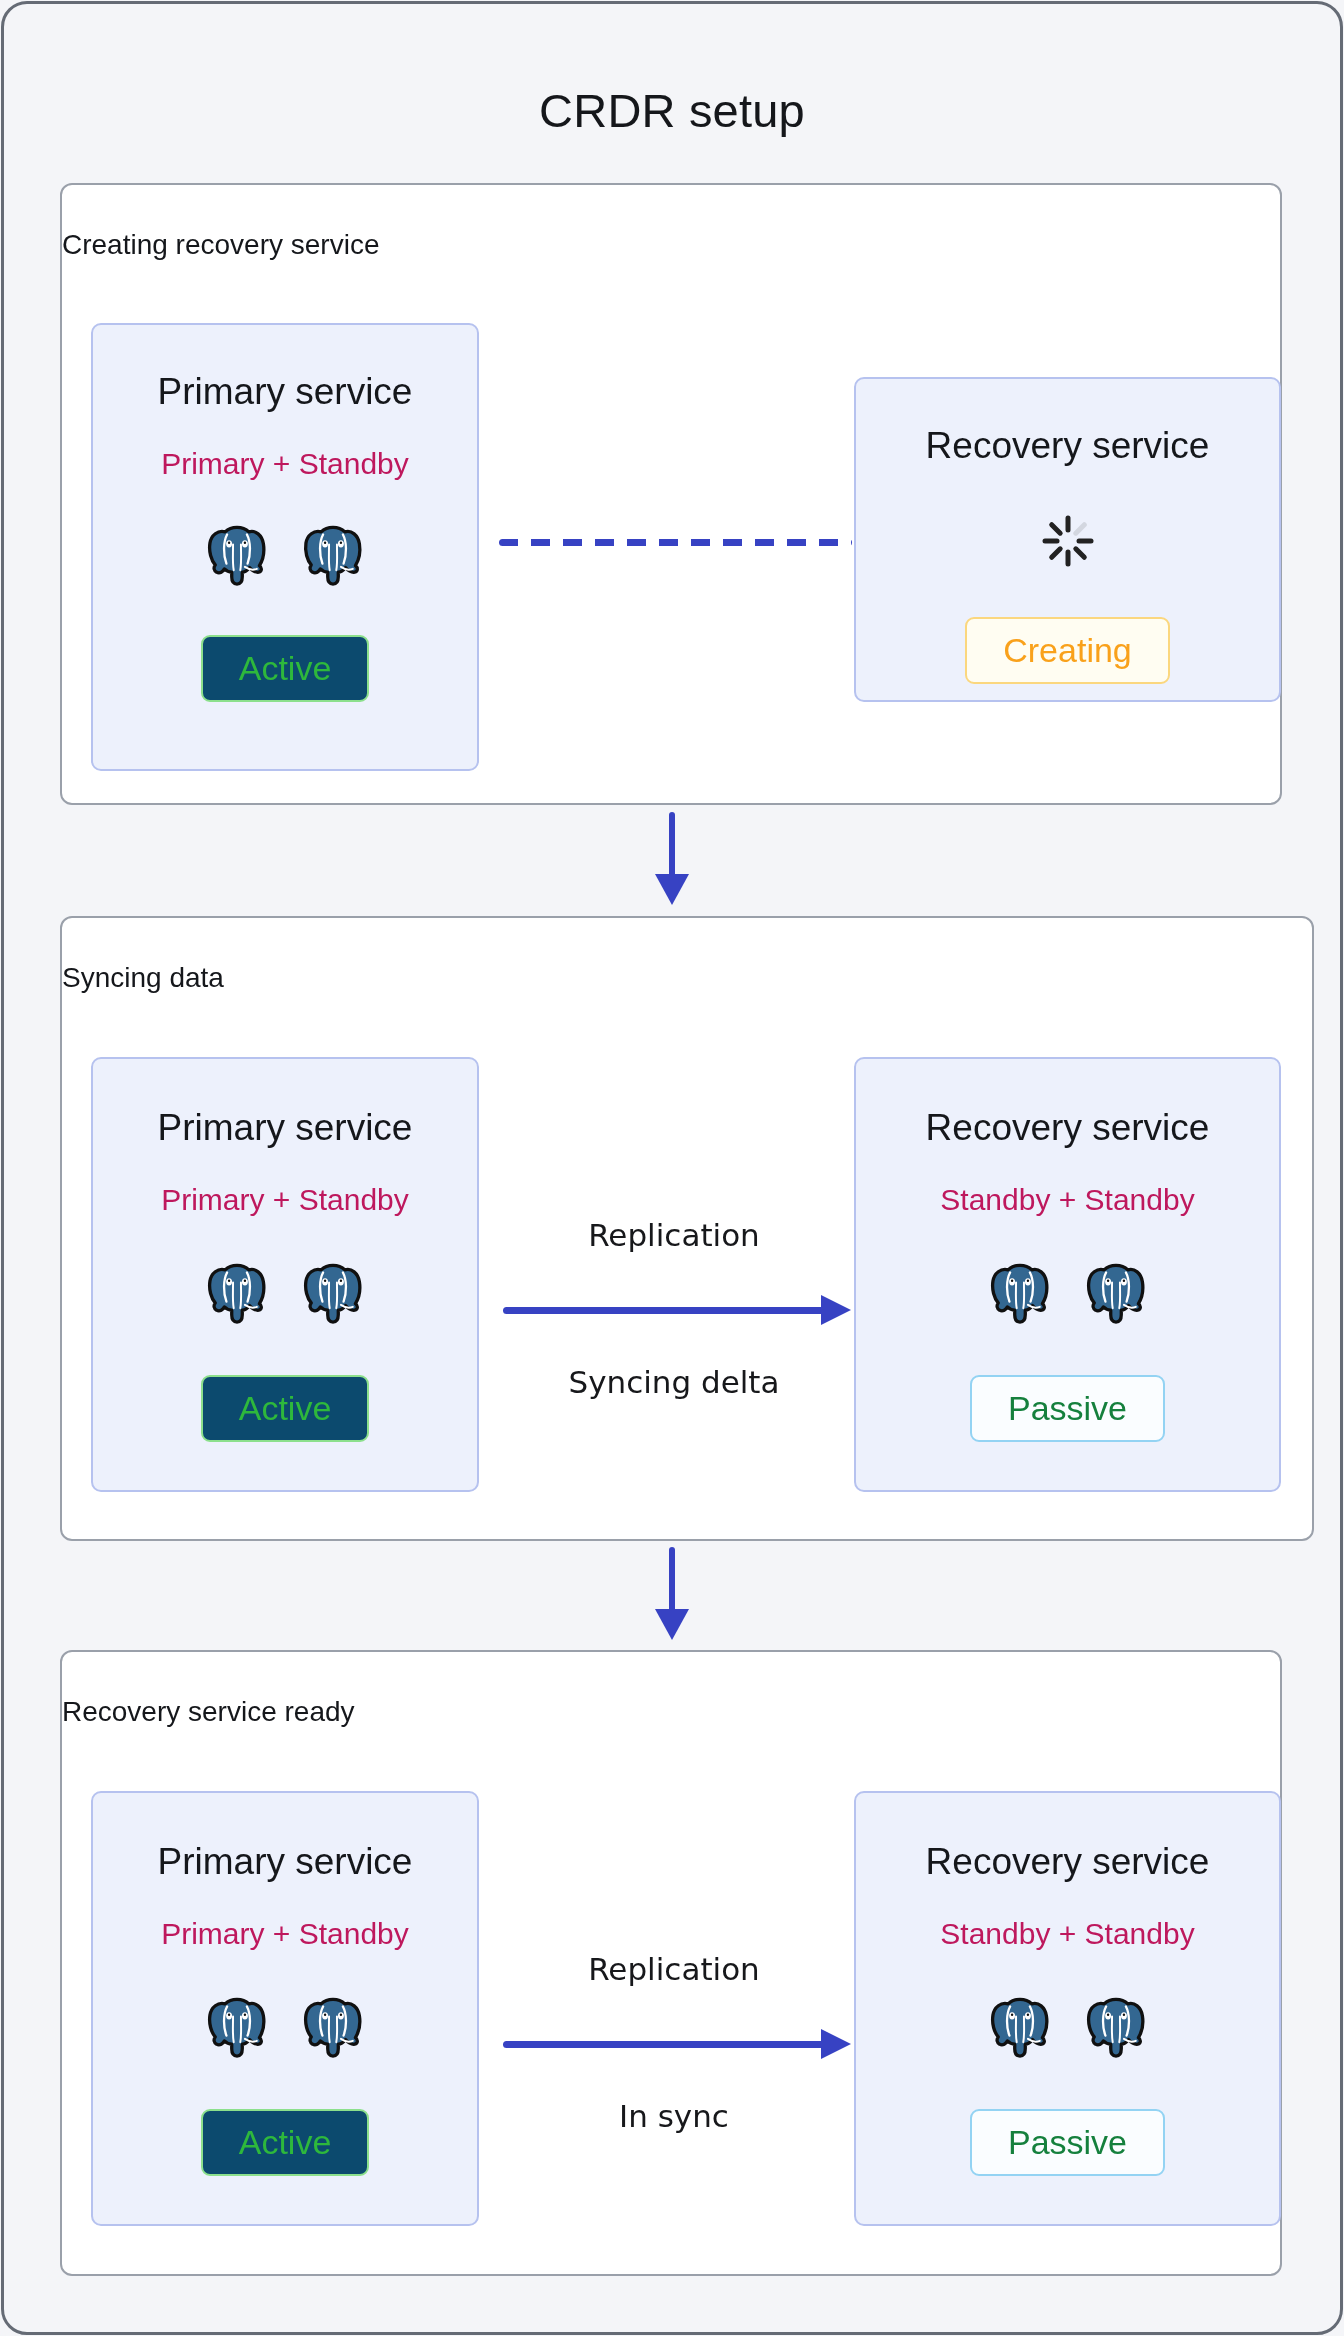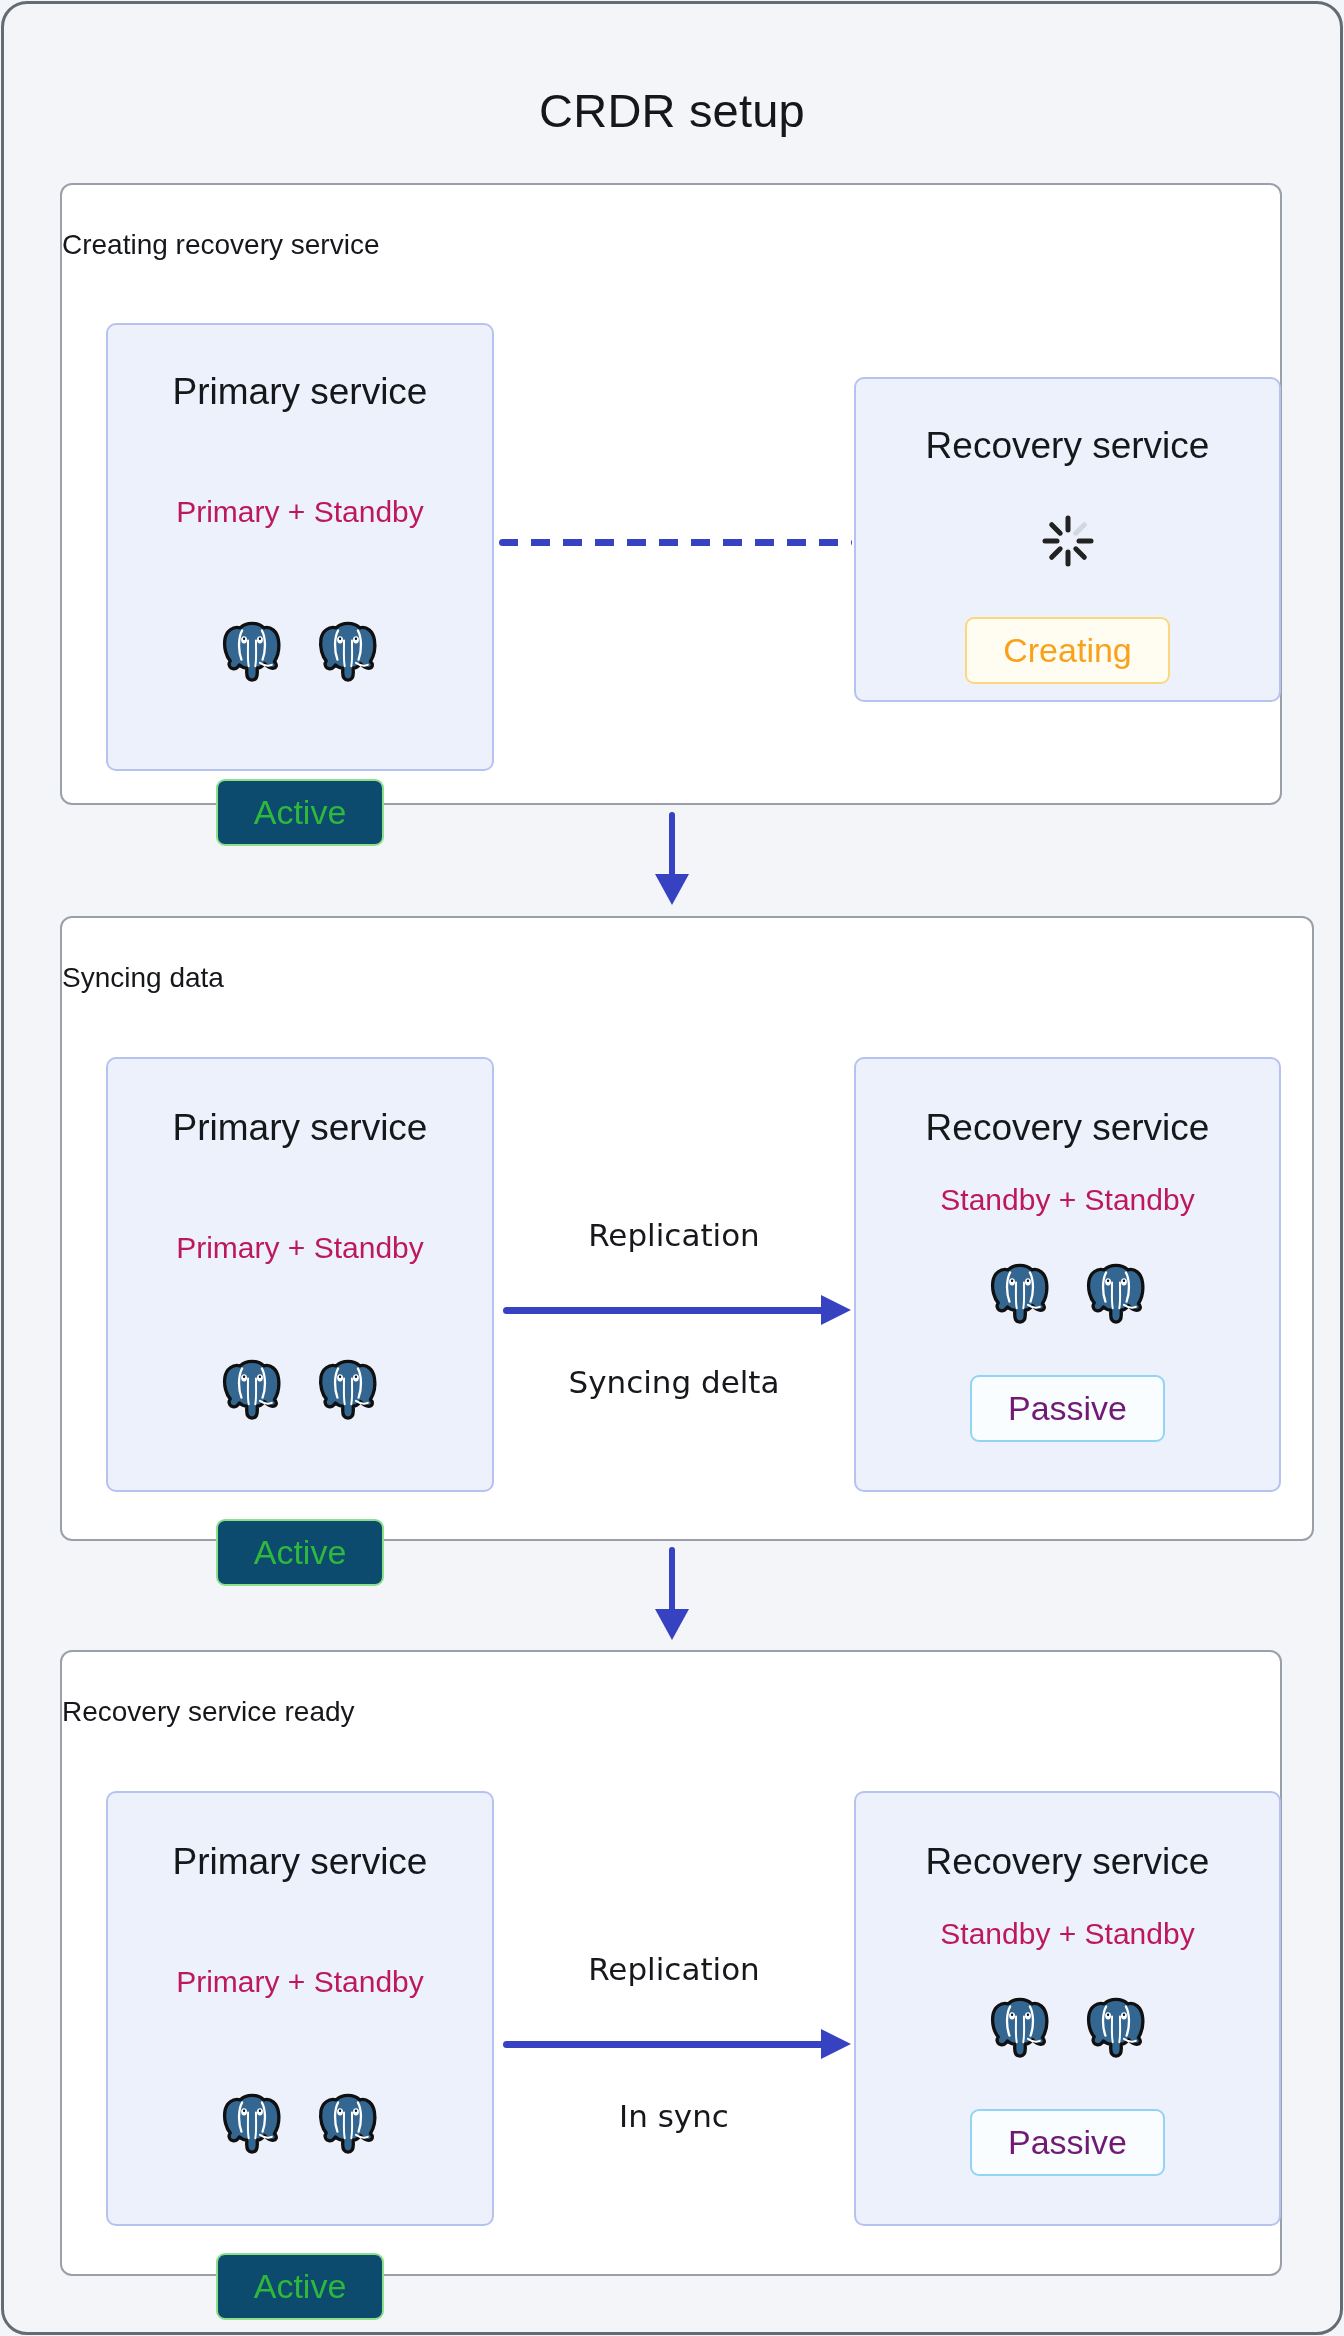--- a/index.html
+++ b/index.html
@@ -26,38 +26,38 @@
   .stage3{top:1650px;height:622px;}
   .stage-title{
     position:absolute;top:44px;left:0;width:100%;
     font-size:28px;font-weight:500;
   }
   .card{
     position:absolute;box-sizing:border-box;
     background:#edf1fc;border:2px solid #b6c2ef;border-radius:10px;
     display:flex;flex-direction:column;align-items:center;
   }
-  .card-primary{left:44px;top:138px;width:388px;height:448px;gap:48px;}
+  .card-primary{left:29px;top:138px;width:388px;height:448px;}
   .stage2 .card-primary,.stage3 .card-primary{top:139px;height:435px;}
   .card-recovery{left:792px;top:192px;width:427px;height:325px;}
   .stage2 .card-recovery,.stage3 .card-recovery{top:139px;height:435px;}
   .card-title{font-size:37px;font-weight:500;margin-top:46px;}
   .stage2 .card-title,.stage3 .card-title{margin-top:48px;}
   .card-subtitle{font-size:30px;color:#be185d;margin-top:34px;}
   .elephants{display:flex;gap:30px;margin-top:40px;}
   .stage2 .elephants,.stage3 .elephants{margin-top:42px;}
   .elephant{width:66px;height:68px;}
   .badge{
     font-size:34px;padding:10px 36px;border-radius:9px;border:2px solid;
     margin-top:46px;line-height:1.25;
   }
   .stage2 .badge,.stage3 .badge{margin-top:48px;}
   .badge-active{color:#2eb83c;border-color:#8ce08c;background:#0c4a6e;}
   .badge-creating{color:#f9a11b;border-color:#fbd77e;background:#fffdf2;margin-top:48px;text-align:right;}
-  .badge-passive{color:#701a75;border-color:#93d3f3;background:#fafdff;}
+  .badge-passive{color:#15803d;border-color:#93d3f3;background:#fafdff;}
   .spinner{width:56px;height:56px;margin-top:46px;}
   
   .dashed-line{
     position:absolute;left:437px;top:354px;width:353px;height:7px;border-radius:4px;
     background:repeating-linear-gradient(90deg,#3742c3 0 19px,transparent 19px 32px);
   }
   
   .connector{
     position:absolute;left:441px;top:300px;width:342px;
     display:flex;flex-direction:column;align-items:center;gap:37px;

